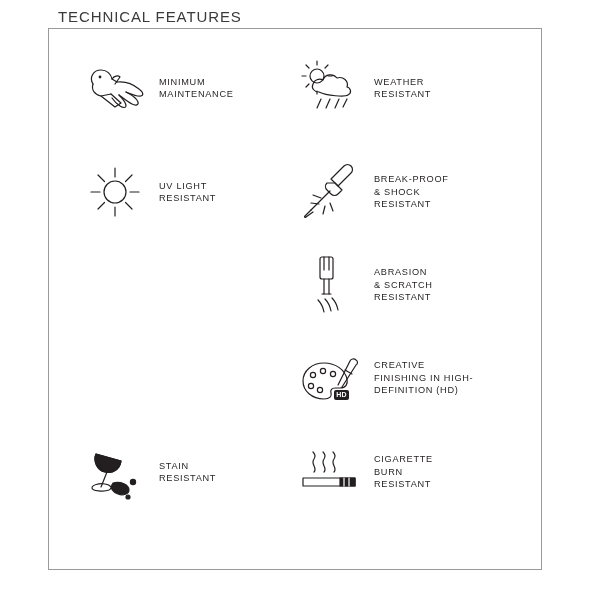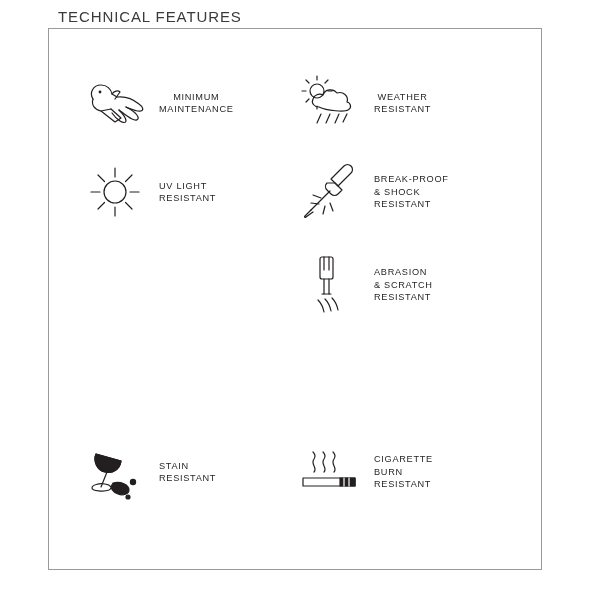--- a/index.html
+++ b/index.html
@@ -63,21 +63,21 @@
     letter-spacing: 0.7px;
     line-height: 12.4px;
     color: #231f20;
     text-transform: uppercase;
     margin-left: 8px;
     white-space: pre-line;
   }
   
   .col-a { left: 30px; }
   .col-b { left: 245px; }
-  .row-1 { top: 43px; text-align: center; }
+  .row-1 { top: 28px; }
   .row-2 { top: 132px; }
   .row-3 { top: 225px; }
   .row-4 { top: 318px; }
   .row-5 { top: 412px; }
   .hd-badge {
     font-family: "Liberation Sans", sans-serif;
     font-size: 7px;
     font-weight: bold;
     letter-spacing: 0.2px;
   }
@@ -158,20 +158,39 @@
           <path d="M23 45 C26 48, 28 52, 29 57"></path>
           <path d="M30 44 C33 47, 35 51, 36 56"></path>
         </svg>
       </div>
       <div class="feat-label">ABRASION
 &amp; SCRATCH
 RESISTANT</div>
     </div>
 
 
+    <div class="feature col-b row-4">
+      <div class="icon-box">
+        <svg width="64" height="58" viewBox="0 0 64 58" fill="none" stroke="#231f20" stroke-width="1.2" stroke-linecap="round" stroke-linejoin="round">
+          <path d="M26 14 C14 14, 5 22, 5 32 C5 42, 14 50, 26 50 C32 50, 34 47, 33 44 C32 41, 34 39, 37 39 L42 39 C48 39, 50 35, 49 30 C47 21, 38 14, 26 14 Z"></path>
+          <circle cx="15" cy="26" r="2.6"></circle>
+          <circle cx="25" cy="22" r="2.6"></circle>
+          <circle cx="35" cy="25" r="2.6"></circle>
+          <circle cx="13" cy="37" r="2.6"></circle>
+          <circle cx="22" cy="41" r="2.6"></circle>
+          <path d="M40 36 L52 12 C53 10, 56 9, 58 11 C60 12, 60 15, 58 16 L44 38"></path>
+          <path d="M47 21 L54 25"></path>
+          <rect x="36" y="41" width="15" height="10" rx="2" fill="#231f20" stroke="none"></rect>
+          <text class="hd-badge" x="43.5" y="48.4" fill="#ffffff" stroke="none" text-anchor="middle">HD</text>
+        </svg>
+      </div>
+      <div class="feat-label">CREATIVE
+FINISHING IN HIGH-
+DEFINITION (HD)</div>
+    </div>
 
     <div class="feature col-a row-5">
       <div class="icon-box">
         <svg width="64" height="58" viewBox="0 0 64 58" fill="none" stroke="#231f20" stroke-width="1.2" stroke-linecap="round" stroke-linejoin="round">
           <path d="M13 11 C10 18, 14 27, 22 29 C30 31, 37 26, 38 18 Z" fill="#231f20" stroke="#231f20"></path>
           <path d="M13 11 C10 18, 14 27, 22 29 C30 31, 37 26, 38 18 Z"></path>
           <path d="M24 29 L18 44"></path>
           <path d="M9 45 C9 42, 16 40, 22 41 C28 42, 30 45, 26 47 C21 49, 9 48, 9 45 Z"></path>
           <path d="M30 40 C38 38, 46 42, 46 47 C46 51, 40 53, 35 51 C30 49, 26 45, 30 40 Z" fill="#231f20" stroke="#231f20"></path>
           <circle cx="50" cy="39" r="2.6" fill="#231f20" stroke="#231f20"></circle>

